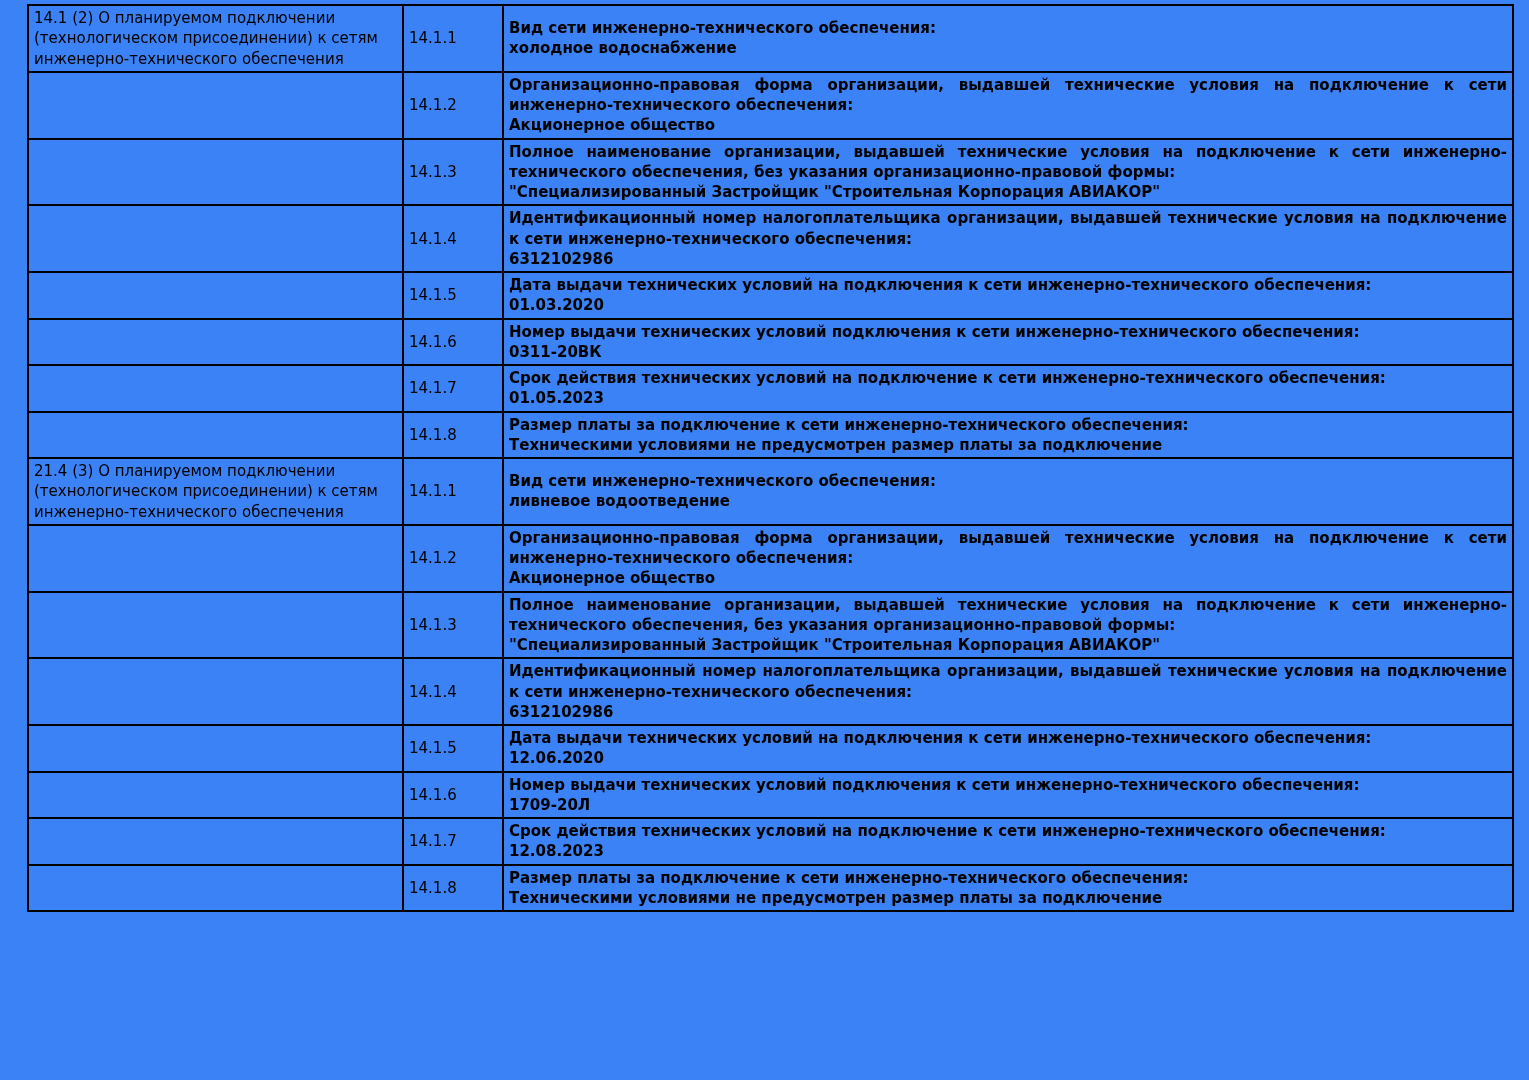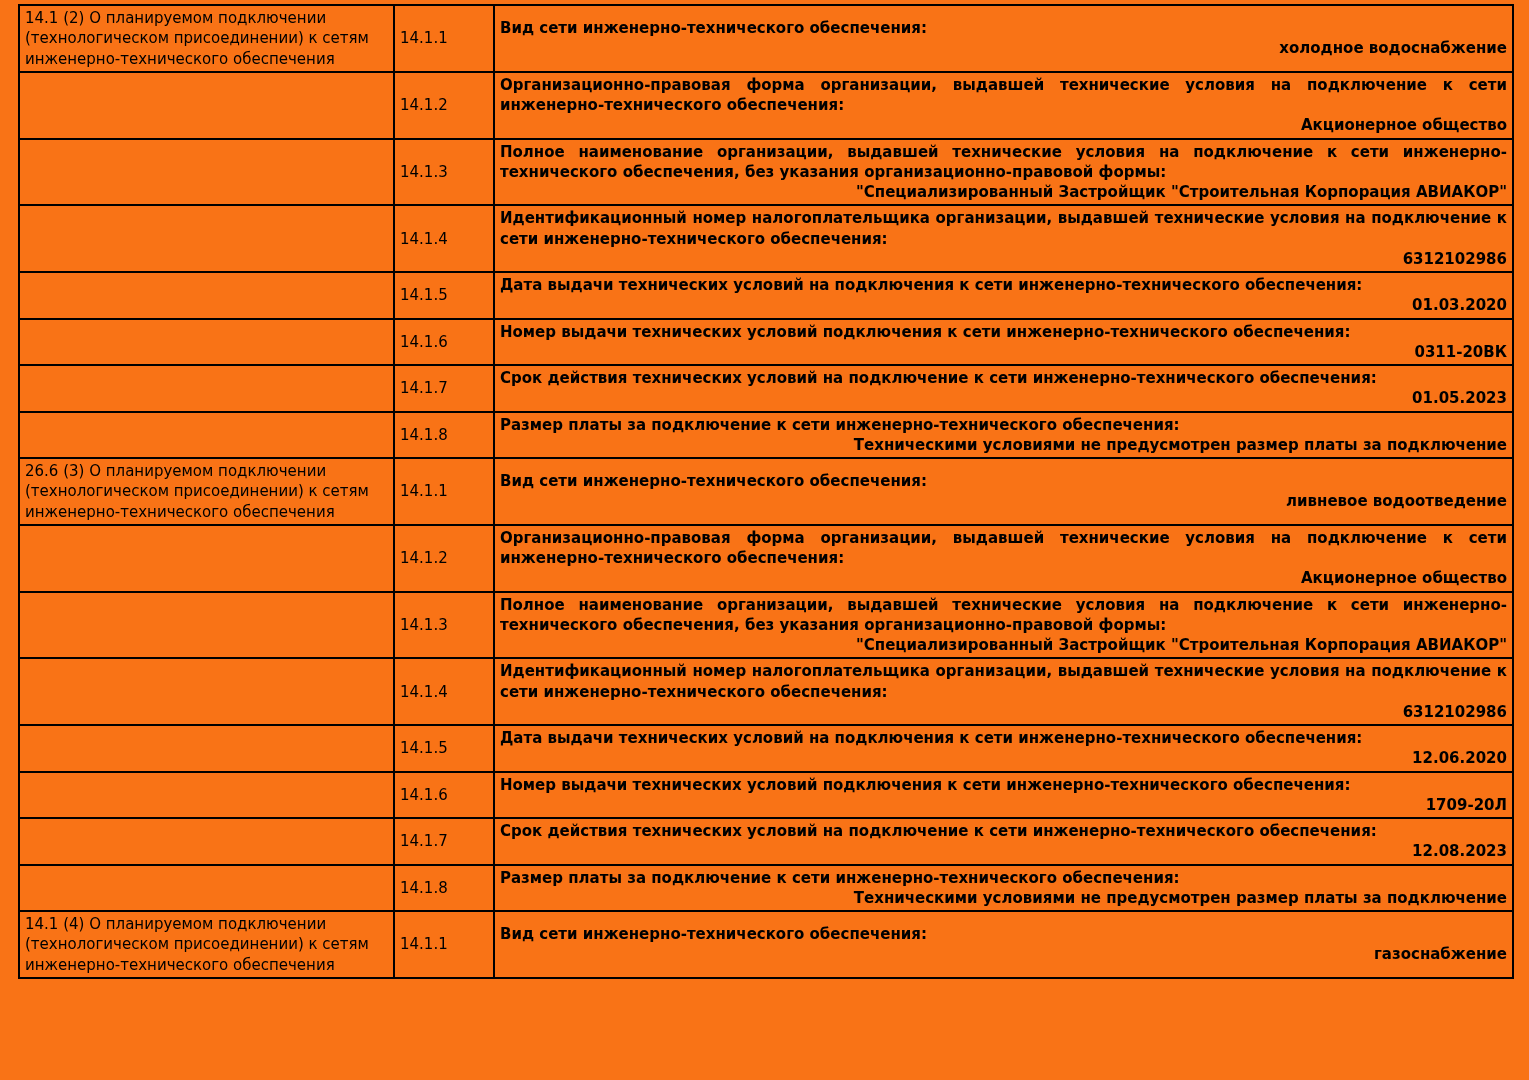--- a/index.html
+++ b/index.html
@@ -6,22 +6,22 @@
     margin: 0;
     padding: 0;
     background: #ffffff;
     color: #000000;
     font-family: "DejaVu Sans", "Liberation Sans", sans-serif;
   }
   .page {
     width: 1529px;
     height: 1080px;
     box-sizing: border-box;
-    padding: 4px 15px 0 18px;
-    background: #f97316;
+    padding: 4px 15px 0 27px;
+    background: #3b82f6;
     overflow: hidden;
   }
   table.decl {
     border-collapse: collapse;
     width: 100%;
     table-layout: fixed;
     font-size: 15px;
     line-height: 1.35;
   }
   table.decl td {
@@ -42,21 +42,21 @@
   }
   td.content-cell {
     padding: 3px 6px;
   }
   .field-label {
     font-weight: bold;
     text-align: justify;
   }
   .field-value {
     font-weight: bold;
-    text-align: right;
+    text-align: left;
   }
   col.c-section { width: 375px; }
   col.c-num { width: 100px; }
   col.c-content { width: auto; }
 </style>
 </head>
 <body>
 
 <div class="page">
   <table class="decl">
@@ -124,21 +124,21 @@
         </tr>
         <tr>
           <td class="section-cell"></td>
           <td class="num-cell">14.1.8</td>
           <td class="content-cell">
             <div class="field-label">Размер платы за подключение к сети инженерно-технического обеспечения:</div>
             <div class="field-value">Техническими условиями не предусмотрен размер платы за подключение</div>
           </td>
         </tr>
         <tr>
-          <td class="section-cell">26.6 (3) О планируемом подключении (технологическом присоединении) к сетям инженерно-технического обеспечения</td>
+          <td class="section-cell">21.4 (3) О планируемом подключении (технологическом присоединении) к сетям инженерно-технического обеспечения</td>
           <td class="num-cell">14.1.1</td>
           <td class="content-cell">
             <div class="field-label">Вид сети инженерно-технического обеспечения:</div>
             <div class="field-value">ливневое водоотведение</div>
           </td>
         </tr>
         <tr>
           <td class="section-cell"></td>
           <td class="num-cell">14.1.2</td>
           <td class="content-cell">
@@ -185,25 +185,17 @@
             <div class="field-label">Срок действия технических условий на подключение к сети инженерно-технического обеспечения:</div>
             <div class="field-value">12.08.2023</div>
           </td>
         </tr>
         <tr>
           <td class="section-cell"></td>
           <td class="num-cell">14.1.8</td>
           <td class="content-cell">
             <div class="field-label">Размер платы за подключение к сети инженерно-технического обеспечения:</div>
             <div class="field-value">Техническими условиями не предусмотрен размер платы за подключение</div>
-          </td>
-        </tr>
-        <tr>
-          <td class="section-cell">14.1 (4) О планируемом подключении (технологическом присоединении) к сетям инженерно-технического обеспечения</td>
-          <td class="num-cell">14.1.1</td>
-          <td class="content-cell">
-            <div class="field-label">Вид сети инженерно-технического обеспечения:</div>
-            <div class="field-value">газоснабжение</div>
           </td>
         </tr>
       </tbody>
   </table>
 </div>
 
 </body></html>

